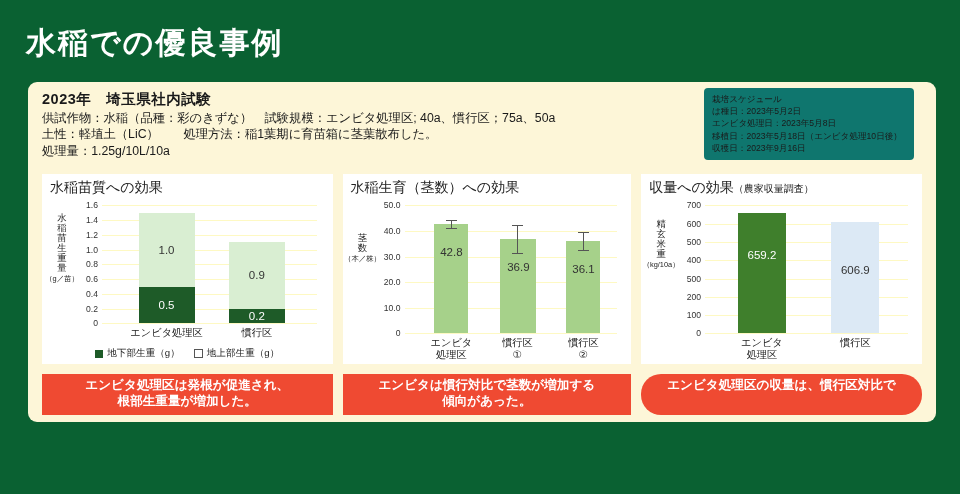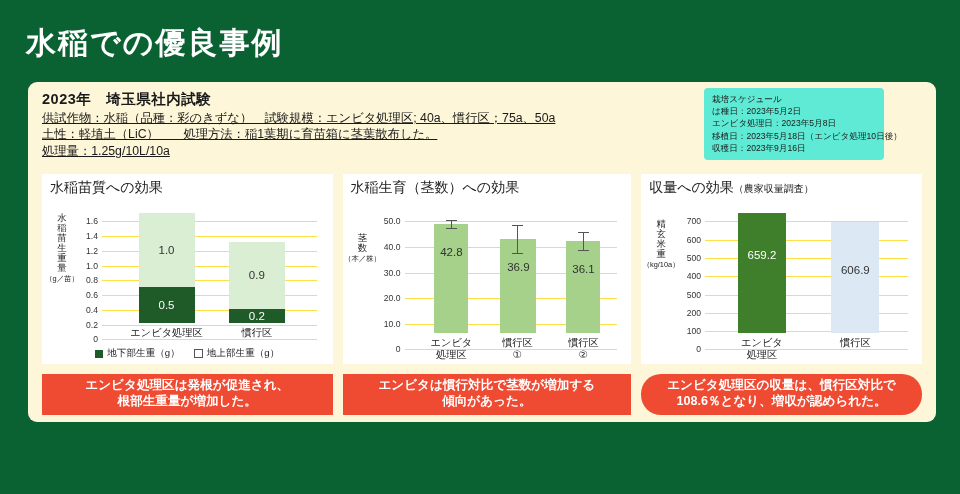--- a/index.html
+++ b/index.html
@@ -50,29 +50,28 @@
     font-size: 14.5px;
     font-weight: bold;
     letter-spacing: 0.5px;
     margin-bottom: 1px;
     white-space: nowrap;
   }
   .meta-line {
     font-size: 12.3px;
     line-height: 1.34;
     white-space: nowrap;
-    text-decoration: underline;
   }
   .schedule-box {
     position: absolute;
     left: 676px;
     top: 6px;
-    width: 180px;
+    width: 210px;
     padding: 5px 6px 6px 8px;
-    background: #5eead4;
+    background: #0f766e;
     border-radius: 4px;
     box-sizing: border-box;
   }
   .schedule-line {
     font-size: 8.6px;
     line-height: 1.42;
     color: #1a1a1a;
     white-space: nowrap;
   }
   .panels {
@@ -128,22 +127,21 @@
   }
   .plot {
     position: absolute;
     box-sizing: border-box;
   }
   .gridline {
     position: absolute;
     left: 0;
     right: 0;
     height: 1px;
-    background: #fde047;
-    margin-top: 16px;
+    background: #fef9c3;
   }
   .ytick {
     position: absolute;
     right: 100%;
     margin-right: 4px;
     transform: translateY(-50%);
     font-size: 8.6px;
     color: #333;
     white-space: nowrap;
   }
@@ -465,18 +463,17 @@
       <div class="banner b1">
           <div>エンビタ処理区は発根が促進され、</div>
           <div>根部生重量が増加した。</div>
         </div>
       <div class="banner b2">
           <div>エンビタは慣行対比で茎数が増加する</div>
           <div>傾向があった。</div>
         </div>
       <div class="banner b3">
           <div>エンビタ処理区の収量は、慣行区対比で</div>
-          <div>108.6％となり、増収が認められた。</div>
         </div>
     </div>
 
   </div>
 </div>
 
 </body></html>

